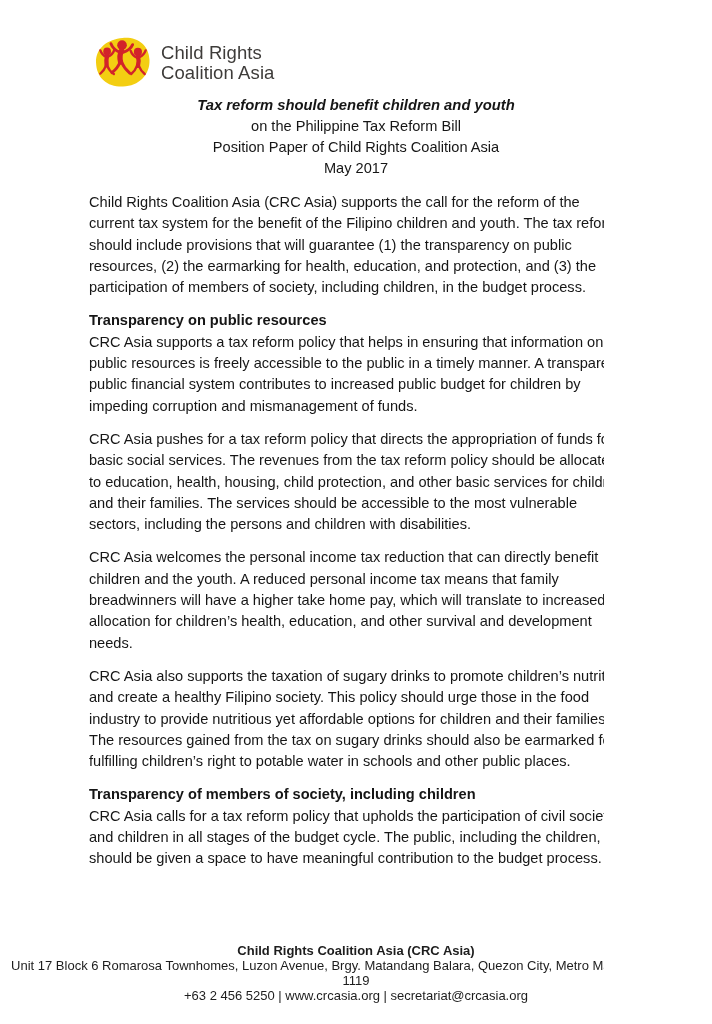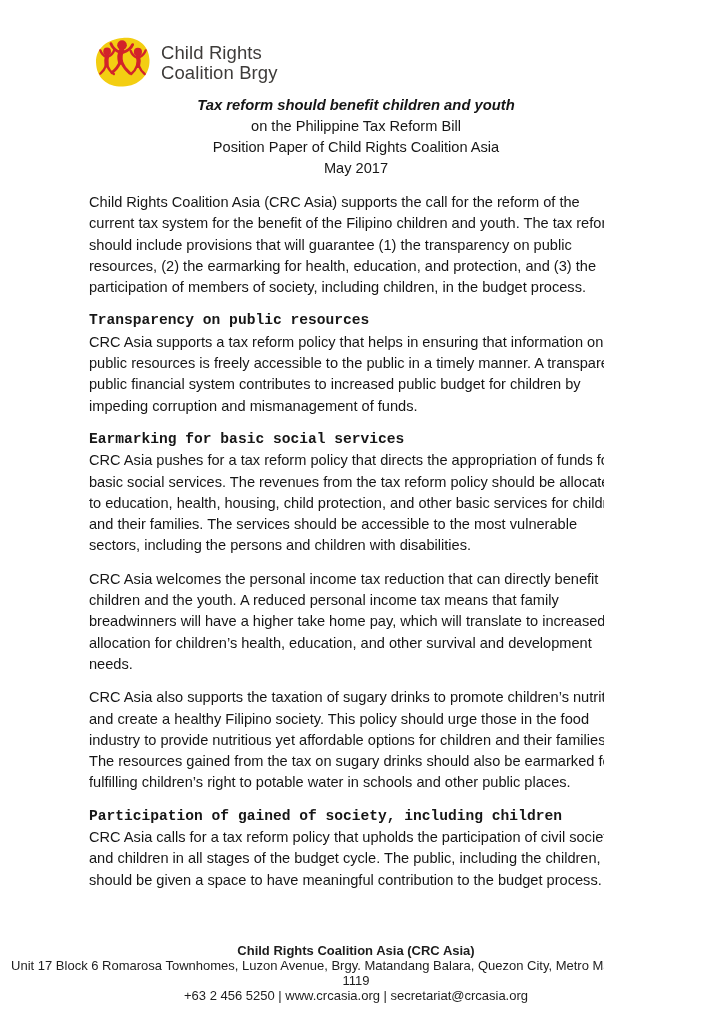--- a/index.html
+++ b/index.html
@@ -43,21 +43,21 @@
   
   .doc-body {
     position: absolute; left: 89px; top: 192px; width: 540px;
     font-size: 14.6px; line-height: 21.3px;
     text-align: left;
   }
   .doc-body p { margin: 0 0 12px 0; }
   .doc-body section { margin: 0; }
   .doc-body h2 {
     margin: 0; padding: 0;
-    font-size: 14.6px; line-height: 21.3px; font-weight: bold; font-family: Liberation Mono, monospace;
+    font-size: 14.6px; line-height: 21.3px; font-weight: bold;
   }
 
   
   .doc-footer {
     position: absolute; left: 0; top: 943px; width: 712px;
     text-align: center;
     font-size: 13px; line-height: 15px;
     color: #1d1d1d;
   }
   .doc-footer p { margin: 0; }
@@ -93,48 +93,47 @@
         <circle class="figure-fill" cx="45.5" cy="16.5" r="4.2"></circle>
         <path class="figure-stroke" stroke-width="4.5" d="M45.5 21 C46.5 24.5 46.5 28 45.5 31"></path>
         <path class="figure-stroke" stroke-width="2.5" d="M44.5 22.5 C41 21 39 18.5 38 15.5"></path>
         <path class="figure-stroke" stroke-width="2.5" d="M47 22 C50.5 20.5 52.5 18 53.5 15"></path>
         <path class="figure-stroke" stroke-width="2.5" d="M44.5 31 C43 35 41 37.5 38.5 39.5"></path>
         <path class="figure-stroke" stroke-width="2.5" d="M46.5 31 C48 35 50 37.5 52.5 39.5"></path>
       </g>
     </svg>
     <div class="logo-text">
       <span>Child Rights</span>
-      <span>Coalition Brgy</span>
+      <span>Coalition Asia</span>
     </div>
   </header>
 
   <div class="title-block">
     <p class="title-main">Tax reform should benefit children and youth</p>
     <p>on the Philippine Tax Reform Bill</p>
     <p>Position Paper of Child Rights Coalition Asia</p>
     <p>May 2017</p>
   </div>
 
   <main class="doc-body">
     <p>Child Rights Coalition Asia (CRC Asia) supports the call for the reform of the current tax system for the benefit of the Filipino children and youth. The tax reform should include provisions that will guarantee (1) the transparency on public resources, (2) the earmarking for health, education, and protection, and (3) the participation of members of society, including children, in the budget process.</p>
 
     <section>
       <h2>Transparency on public resources</h2>
       <p>CRC Asia supports a tax reform policy that helps in ensuring that information on public resources is freely accessible to the public in a timely manner. A transparent public financial system contributes to increased public budget for children by impeding corruption and mismanagement of funds.</p>
     </section>
 
     <section>
-      <h2>Earmarking for basic social services</h2>
       <p>CRC Asia pushes for a tax reform policy that directs the appropriation of funds for basic social services. The revenues from the tax reform policy should be allocated to education, health, housing, child protection, and other basic services for children and their families. The services should be accessible to the most vulnerable sectors, including the persons and children with disabilities.</p>
       <p>CRC Asia welcomes the personal income tax reduction that can directly benefit children and the youth. A reduced personal income tax means that family breadwinners will have a higher take home pay, which will translate to increased allocation for children’s health, education, and other survival and development needs.</p>
       <p>CRC Asia also supports the taxation of sugary drinks to promote children’s nutrition and create a healthy Filipino society. This policy should urge those in the food industry to provide nutritious yet affordable options for children and their families. The resources gained from the tax on sugary drinks should also be earmarked for fulfilling children’s right to potable water in schools and other public places.</p>
     </section>
 
     <section>
-      <h2>Participation of gained of society, including children</h2>
+      <h2>Transparency of members of society, including children</h2>
       <p>CRC Asia calls for a tax reform policy that upholds the participation of civil society and children in all stages of the budget cycle. The public, including the children, should be given a space to have meaningful contribution to the budget process.</p>
     </section>
   </main>
 
   <footer class="doc-footer">
     <p class="org">Child Rights Coalition Asia (CRC Asia)</p>
     <p>Unit 17 Block 6 Romarosa Townhomes, Luzon Avenue, Brgy. Matandang Balara, Quezon City, Metro Manila, Philippines 1119</p>
     <p>+63 2 456 5250 | www.crcasia.org | secretariat@crcasia.org</p>
   </footer>
 

